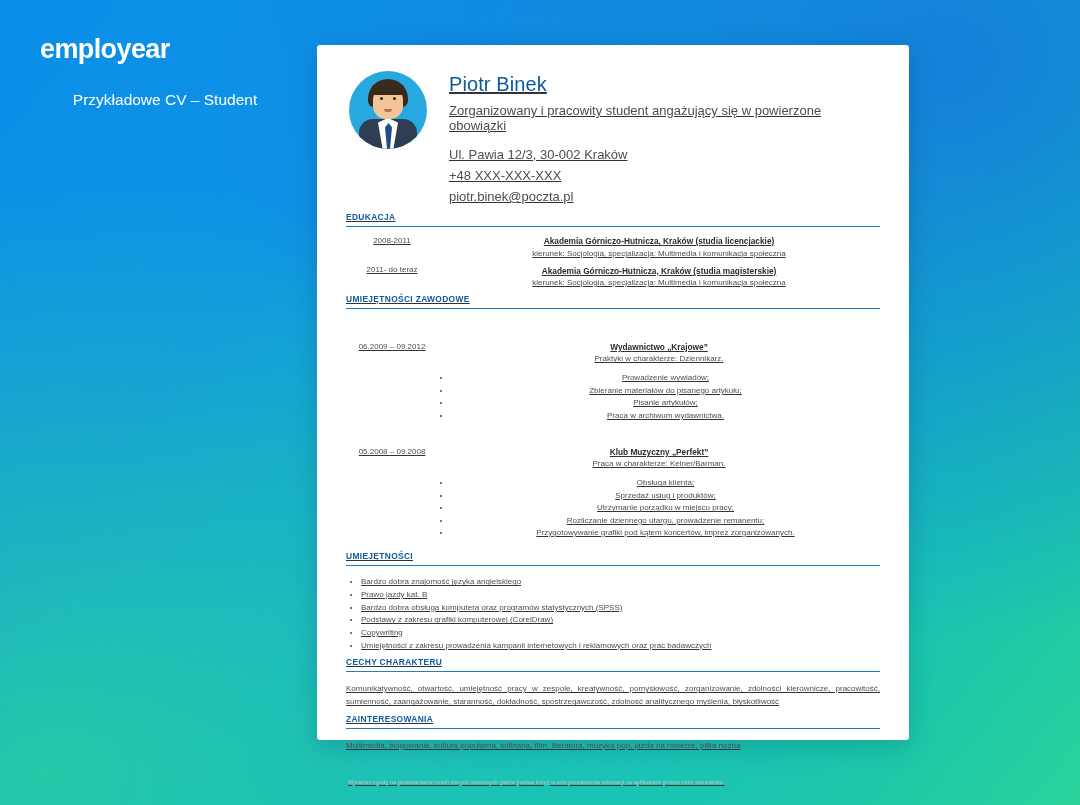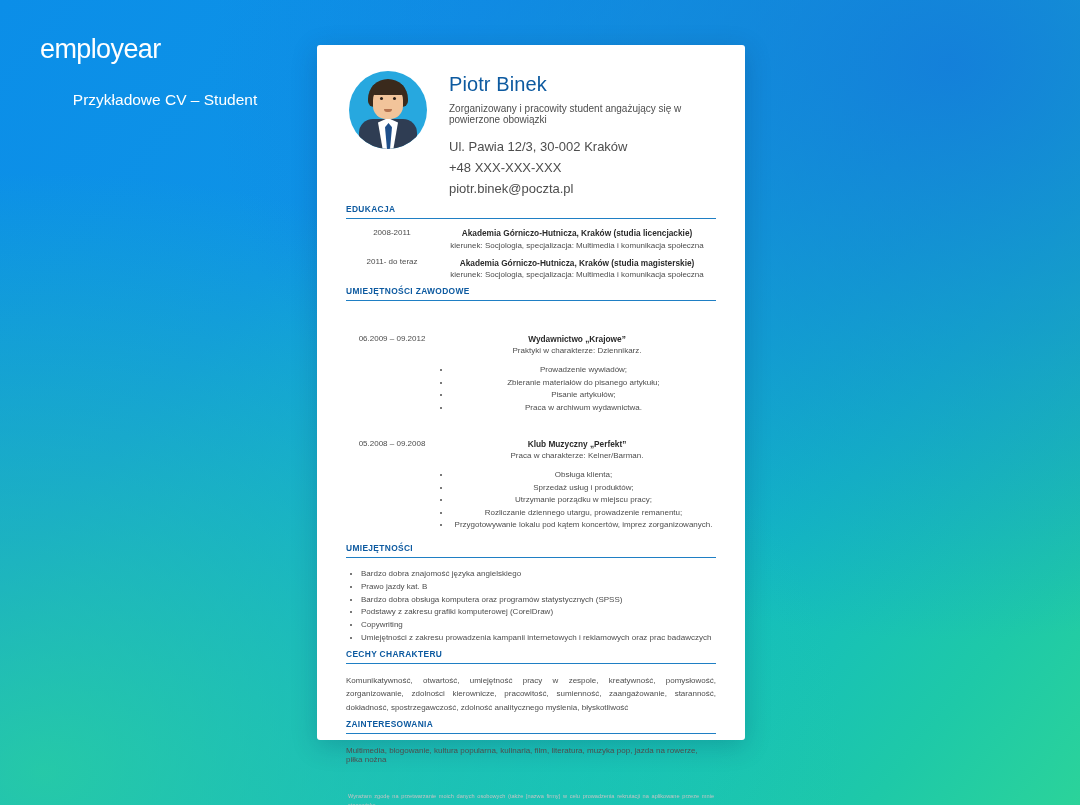--- a/index.html
+++ b/index.html
@@ -32,48 +32,49 @@
   
   .brand {
     position: absolute;
     left: 40px;
     top: 36px;
     width: 250px;
     color: #ffffff;
   }
   .logo {
     font-size: 27px;
-    font-weight: normal;
+    font-weight: bold;
     letter-spacing: -0.6px;
     line-height: 1;
     color: #ffffff;
     display: inline-block;
   }
   .subtitle {
     margin-top: 26px;
     font-size: 15.5px;
     line-height: 1.45;
     color: #ffffff;
     font-weight: normal;
     text-align: center;
   }
 
   
   .sheet {
     position: absolute;
     left: 317px;
     top: 45px;
-    width: 428px;
+    width: 592px;
     height: 695px;
     background: #ffffff;
     border-radius: 3px;
     box-shadow: 0 6px 26px rgba(0, 40, 80, 0.22);
     padding: 0;
     box-sizing: border-box;
     color: #333333;
+    text-decoration: underline;
   }
   .sheet-inner {
     padding: 26px 29px 10px 29px;
   }
 
   
   .cv-head {
     display: flex;
     align-items: flex-start;
     gap: 22px;
@@ -149,21 +150,21 @@
 
   .head-text { padding-top: 2px; }
   .cv-name {
     font-size: 20px;
     color: #0d5aa0;
     font-weight: normal;
     margin: 0 0 7px 0;
     letter-spacing: 0.1px;
   }
   .cv-tagline {
-    font-size: 10px;
+    font-size: 13px;
     color: #4d4d4d;
     margin-bottom: 11px;
   }
   .cv-contact {
     font-size: 13px;
     color: #4d4d4d;
     line-height: 1.62;
   }
 
   
@@ -317,21 +318,21 @@
         <div class="row exp">
           <div class="col-date">05.2008 – 09.2008</div>
           <div class="col-main">
             <div class="strong">Klub Muzyczny „Perfekt”</div>
             <div>Praca w charakterze: Kelner/Barman.</div>
             <ul class="bullets">
               <li>Obsługa klienta;</li>
               <li>Sprzedaż usług i produktów;</li>
               <li>Utrzymanie porządku w miejscu pracy;</li>
               <li>Rozliczanie dziennego utargu, prowadzenie remanentu;</li>
-              <li>Przygotowywanie lokalu pod kątem koncertów, imprez zorganizowanych.</li>
+              <li>Przygotowywanie grafiki pod kątem koncertów, imprez zorganizowanych.</li>
             </ul>
           </div>
         </div>
       </div>
 
       <div class="sec-title">UMIEJĘTNOŚCI</div>
       <div class="sec-body">
         <ul class="skills">
           <li>Bardzo dobra znajomość języka angielskiego</li>
           <li>Prawo jazdy kat. B</li>

